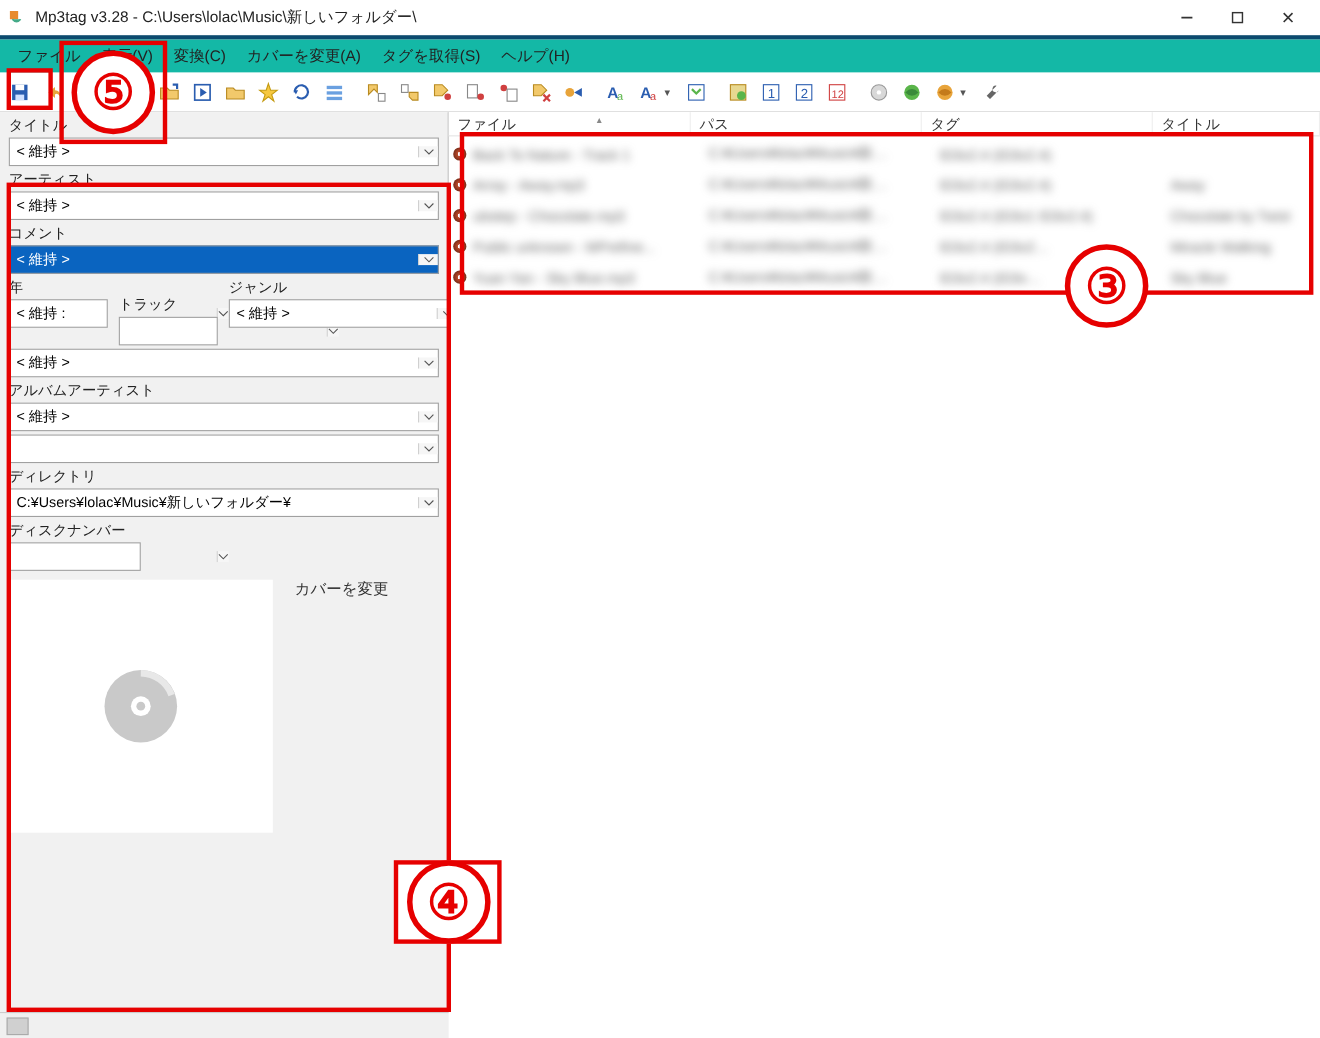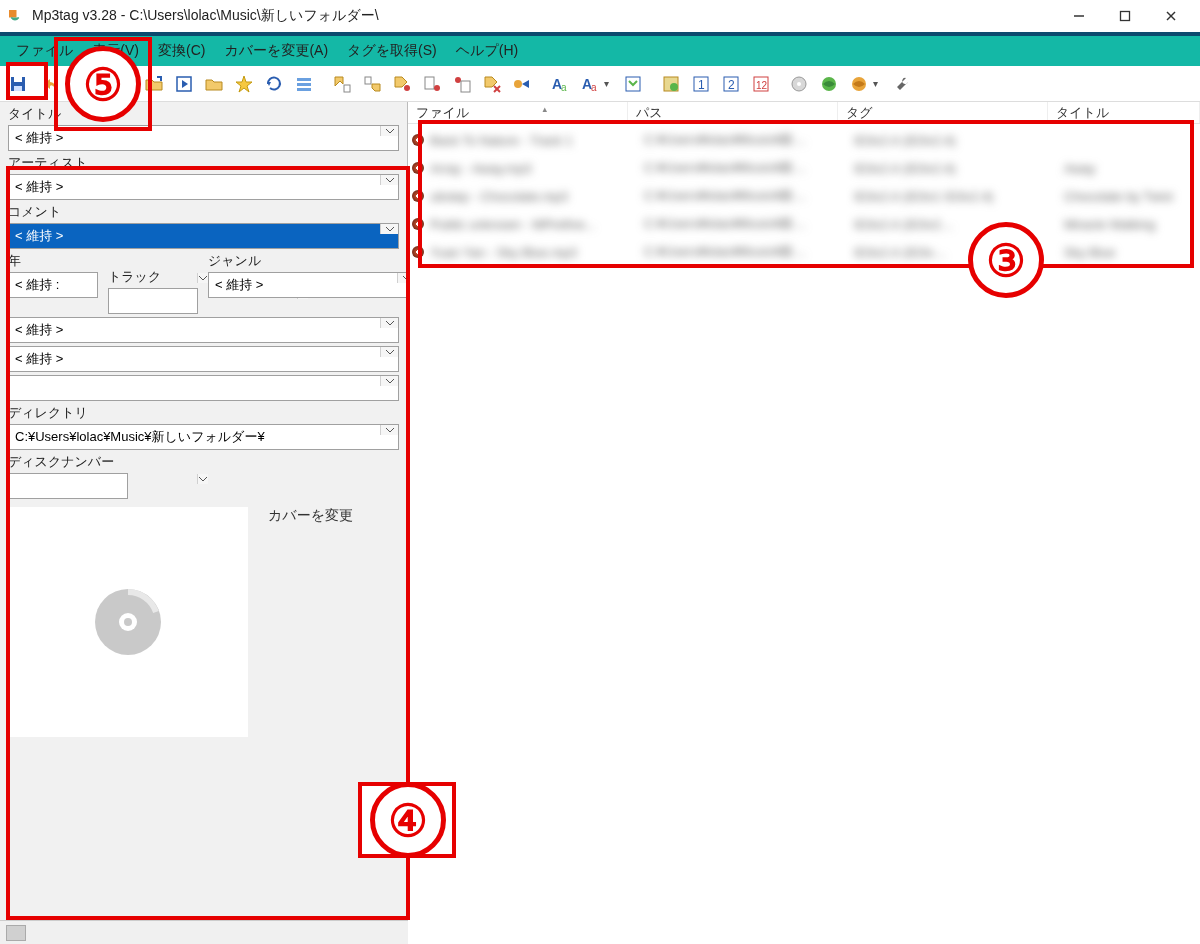--- a/index.html
+++ b/index.html
@@ -21,21 +21,21 @@
   .toolbar { display: flex; align-items: center; padding: 2px 4px; background: #fff; border-bottom: 1px solid #ddd; height: 36px; gap:2px;}
   .tbtn { width: 28px; height: 28px; display:flex; align-items:center; justify-content:center; border:1px solid transparent;}
   .tsep { width: 6px; }
   .tbtn svg { width:20px; height:20px; }
 
   
   .content { display:flex; height: calc(944px - 36px - 30px - 36px - 24px); }
   .tag-panel { width: 408px; background:#f1f1f1; border-right:1px solid #bbb; display:flex; flex-direction:column; padding:0 2px 6px 2px; overflow:hidden;}
   .field-group { padding: 3px 6px 0 6px;}
   .field-label { font-size: 13px; color:#222; margin-bottom:2px;}
-  .combo { display:flex; border:1px solid #a0a0a0; background:#fff; height:26px; align-items:flex-start;}
+  .combo { display:flex; border:1px solid #a0a0a0; background:#fff; height:26px; align-items:center;}
   .combo.selected { background:#0a64c0; color:#fff;}
   .combo input { flex:1; border:none; padding:0 6px; font-size:13px; background:transparent; color:inherit; outline:none; height:100%;}
   .combo .chev { width:18px; display:flex; align-items:center; justify-content:center; border-left:1px solid #d0d0d0; background:#f6f6f6;}
   .combo.selected .chev { background:#f6f6f6; color:#333;}
   .row-inline { display:flex; gap:10px; padding:3px 6px 0 6px;}
   .row-inline .col { display:flex; flex-direction:column;}
   .cover-row { display:flex; gap:20px; padding: 8px 6px; align-items:flex-start;}
   .cover-placeholder { width:240px; height:230px; background:#fff; display:flex; align-items:center; justify-content:center;}
   .cover-placeholder .disc { width:72px; height:72px; }
   .cover-label { font-size:14px; color:#333;}
@@ -372,20 +372,21 @@
         <input value="&lt; 維持 &gt;" style="">
         <div class="chev">
             <svg viewBox="0 0 10 10">
               <path d="M1 3 L5 7 L9 3" fill="none" stroke="#555"></path>
             </svg>
           </div>
       </div>
     </div>
 
     <div class="field-group">
+      <div class="field-label">アルバムアーティスト</div>
       <div class="combo">
         <input value="&lt; 維持 &gt;" style="">
         <div class="chev">
             <svg viewBox="0 0 10 10">
               <path d="M1 3 L5 7 L9 3" fill="none" stroke="#555"></path>
             </svg>
           </div>
       </div>
     </div>
 

